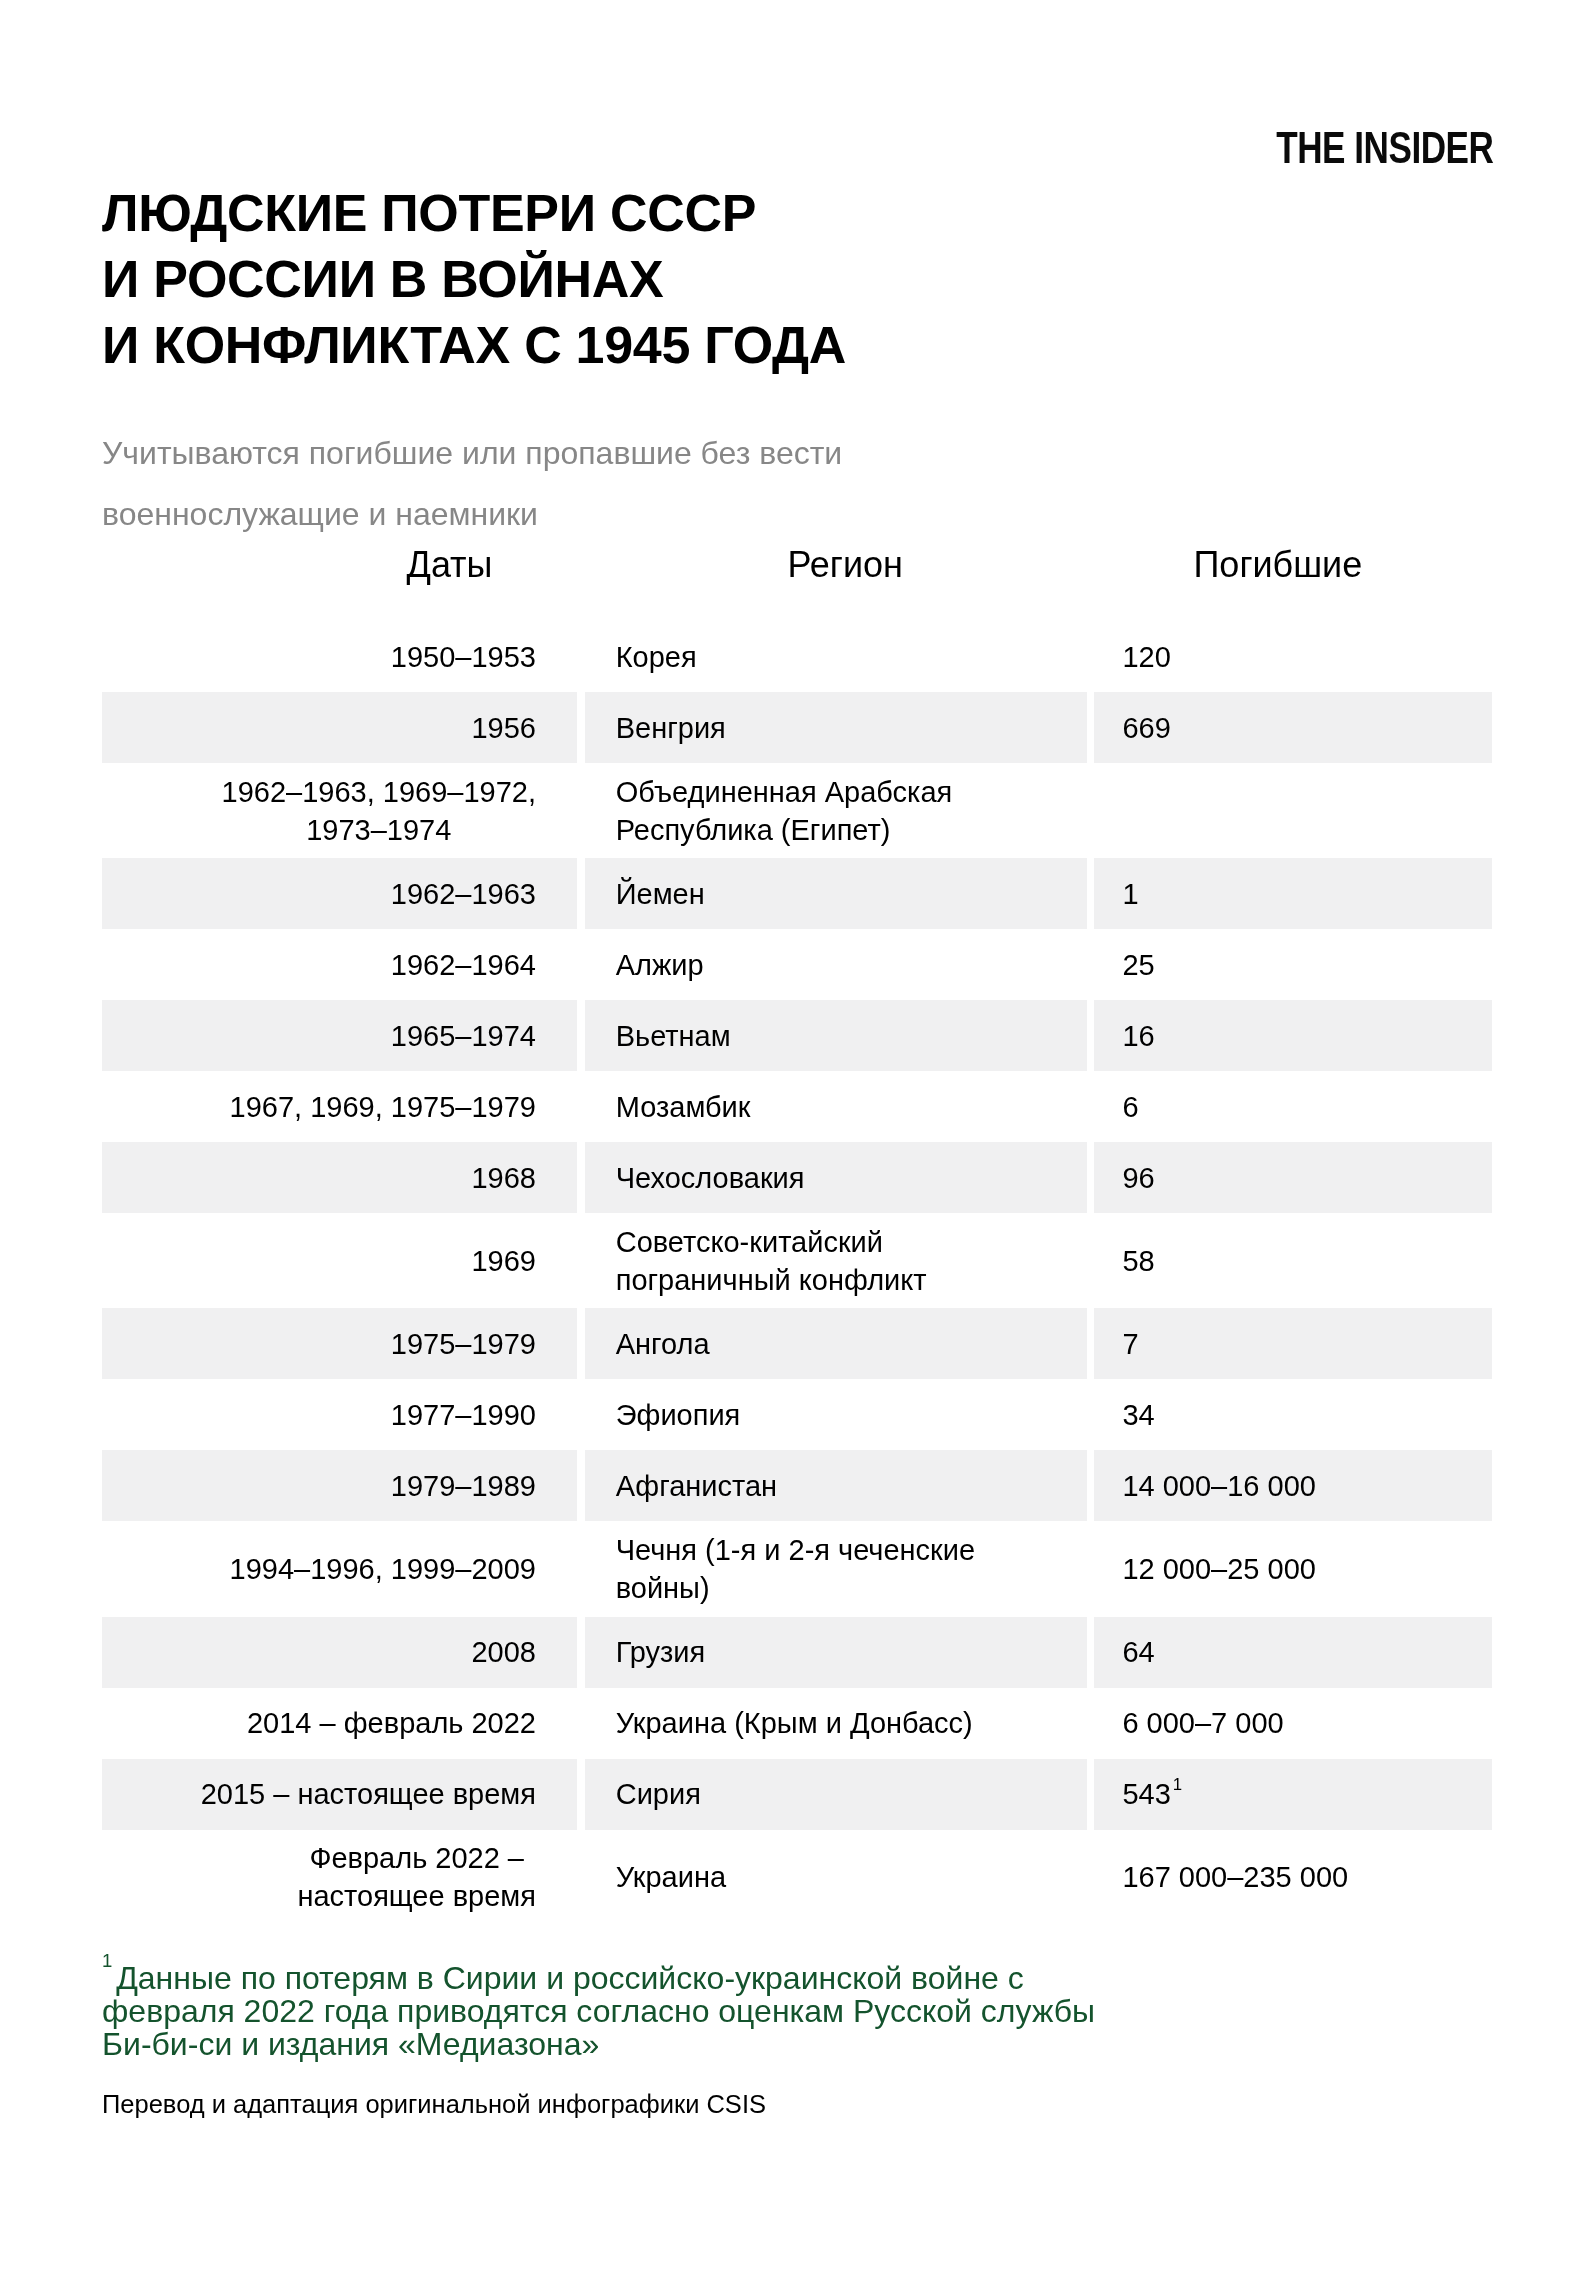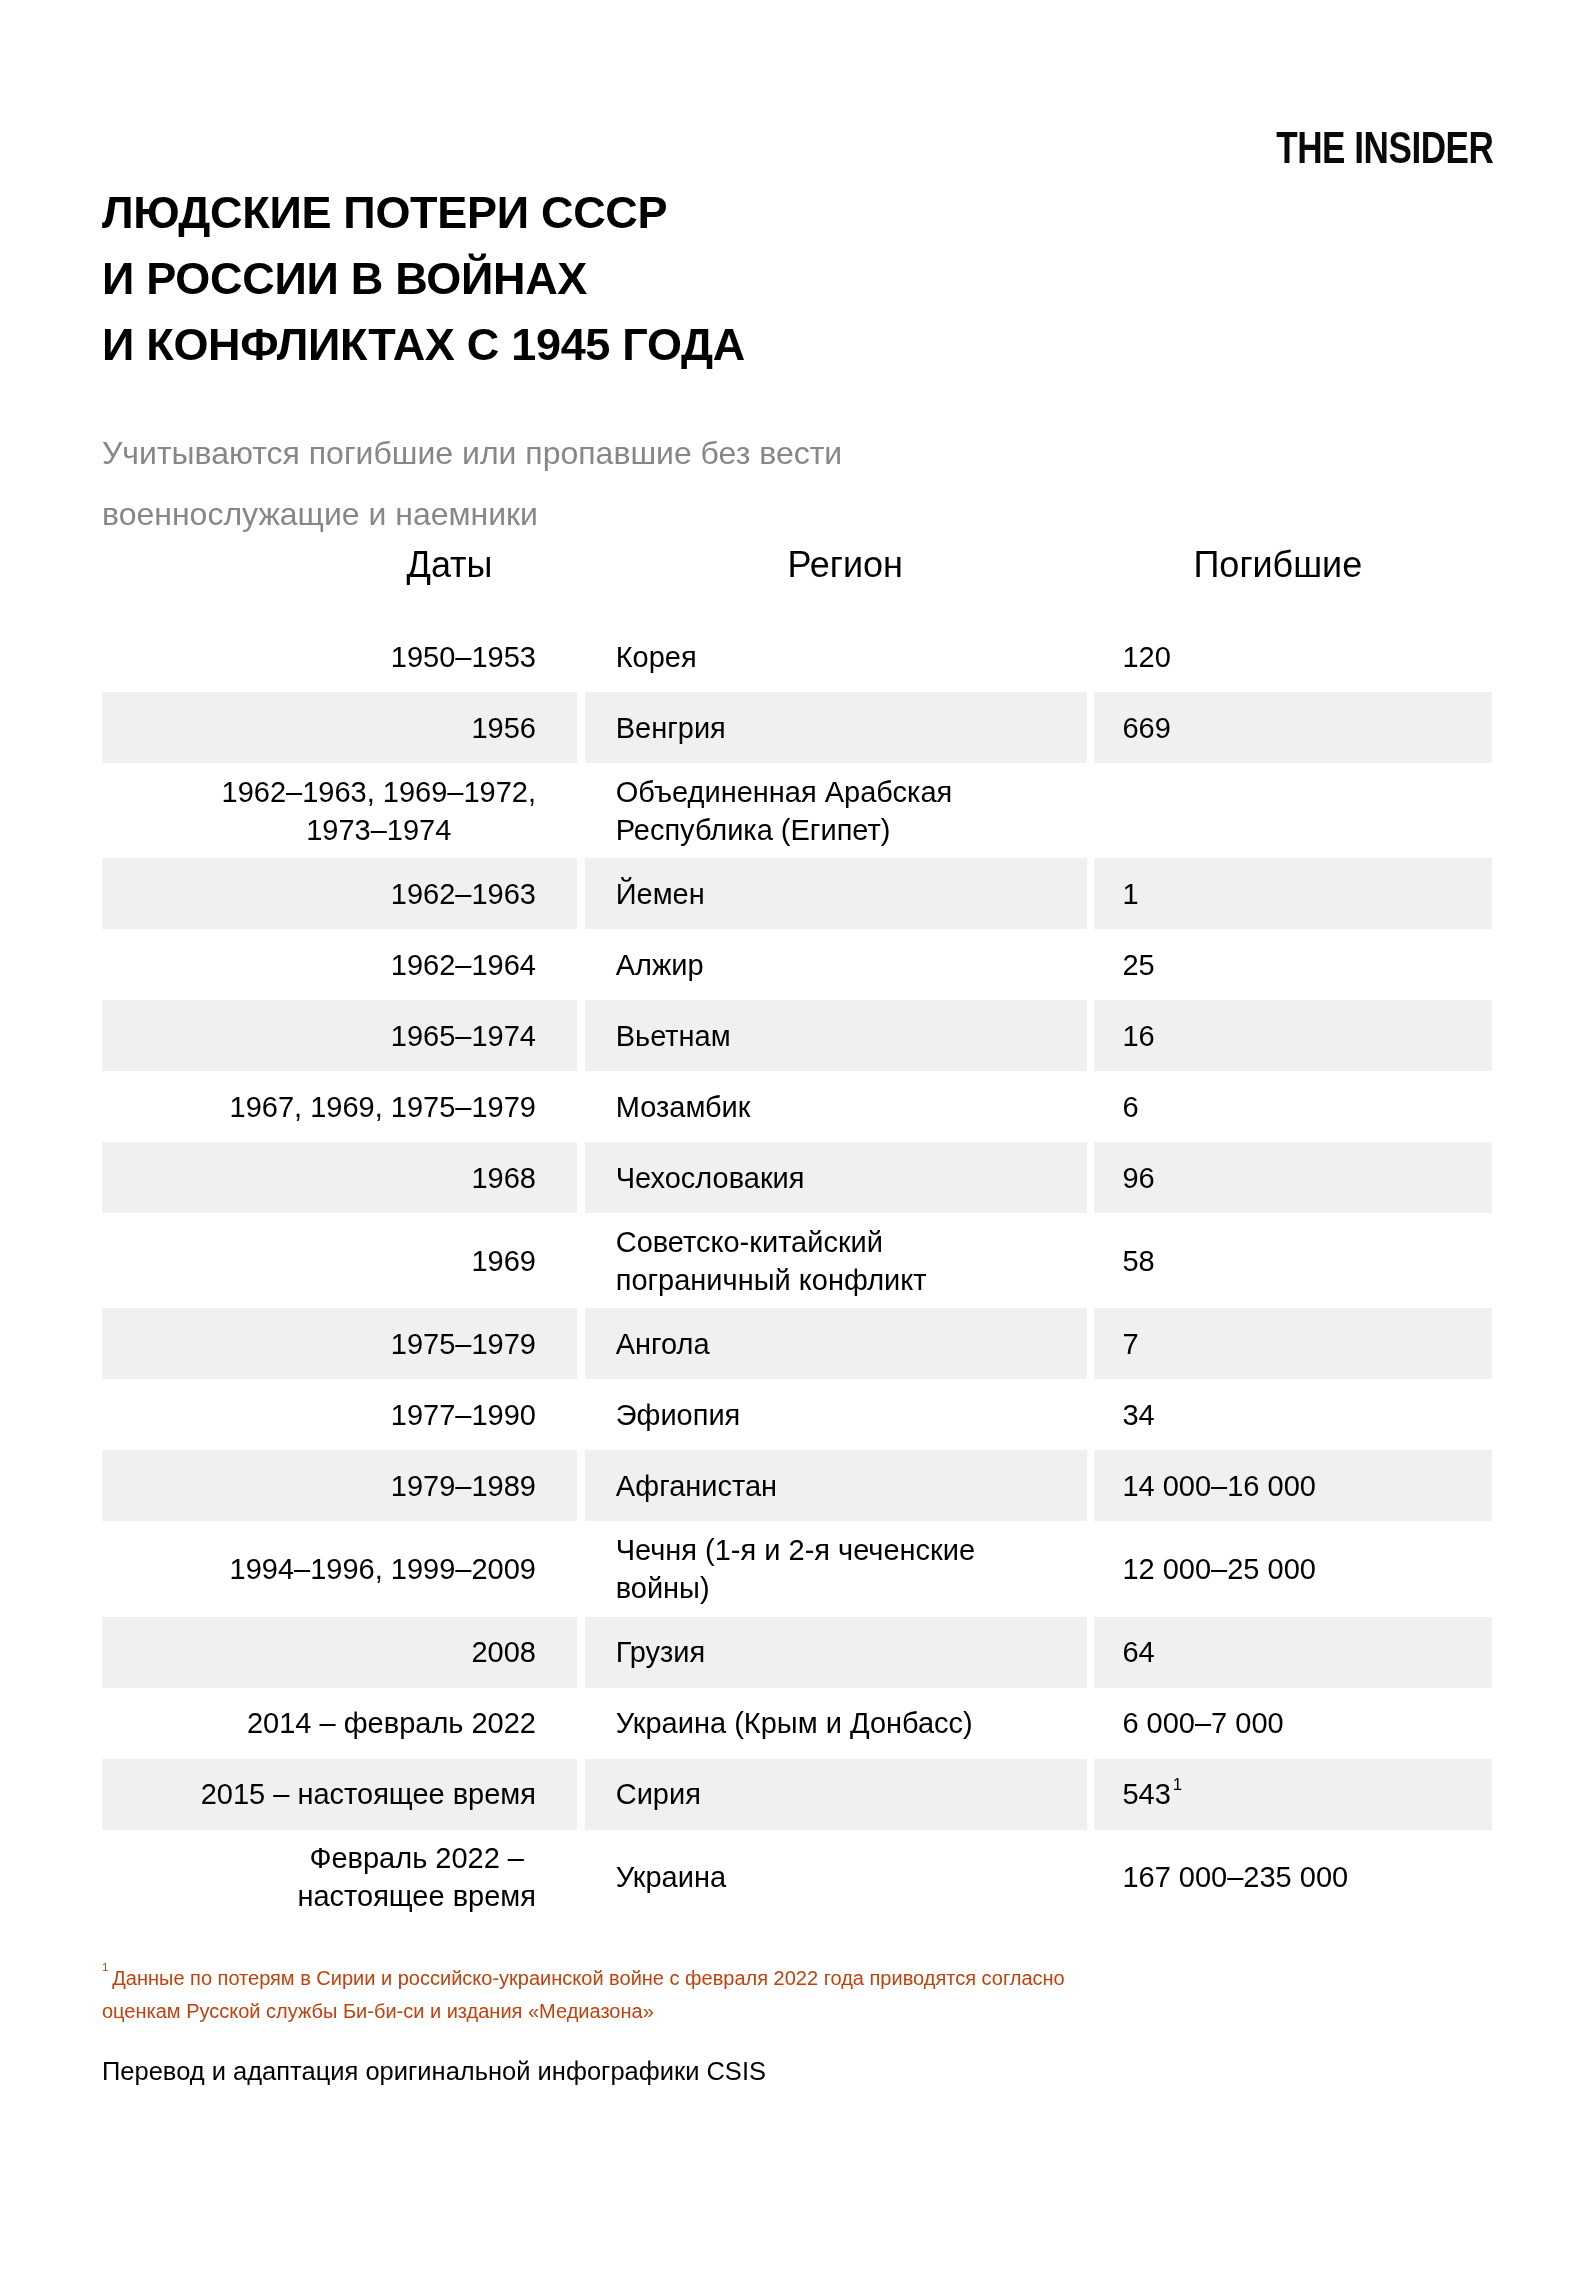--- a/index.html
+++ b/index.html
@@ -17,21 +17,21 @@
   .logo{
     position:absolute;top:122px;right:101px;
     font-size:45px;font-weight:700;letter-spacing:-0.6px;
     transform:scaleX(0.78);transform-origin:100% 50%;
     white-space:nowrap;color:#0a0a0a;
   }
 
   
   .title{
     margin:180px 0 0 0;
-    font-size:45px;font-weight:700;line-height:66px;
+    font-size:52px;font-weight:700;line-height:66px;
     letter-spacing:-0.3px;color:#000;
   }
 
   
   .subtitle{
     margin-top:45px;
     font-size:32px;line-height:61px;
     color:#878787;
   }
 
@@ -67,21 +67,21 @@
   .c-region{justify-content:flex-start;text-align:left;padding-left:31px;}
   .c-deaths{justify-content:flex-start;text-align:left;padding-left:28px;}
 
   sup.s{
     font-size:58%;line-height:0;
     position:relative;top:-0.55em;margin-left:1.9px;
   }
 
   
   .footnotes{margin-top:37px;max-width:995px;}
-  .note{font-size:20px;line-height:33px;color:#c2410c;}
+  .note{font-size:32px;line-height:33px;color:#14532d;}
   .note sup.s{margin-right:3.8px;margin-left:0;}
   .credit{margin-top:27px;font-size:25.5px;line-height:33px;color:#000;}
 </style>
 </head>
 <body>
 
 <div class="page">
 
   <div class="logo">THE INSIDER</div>
 

